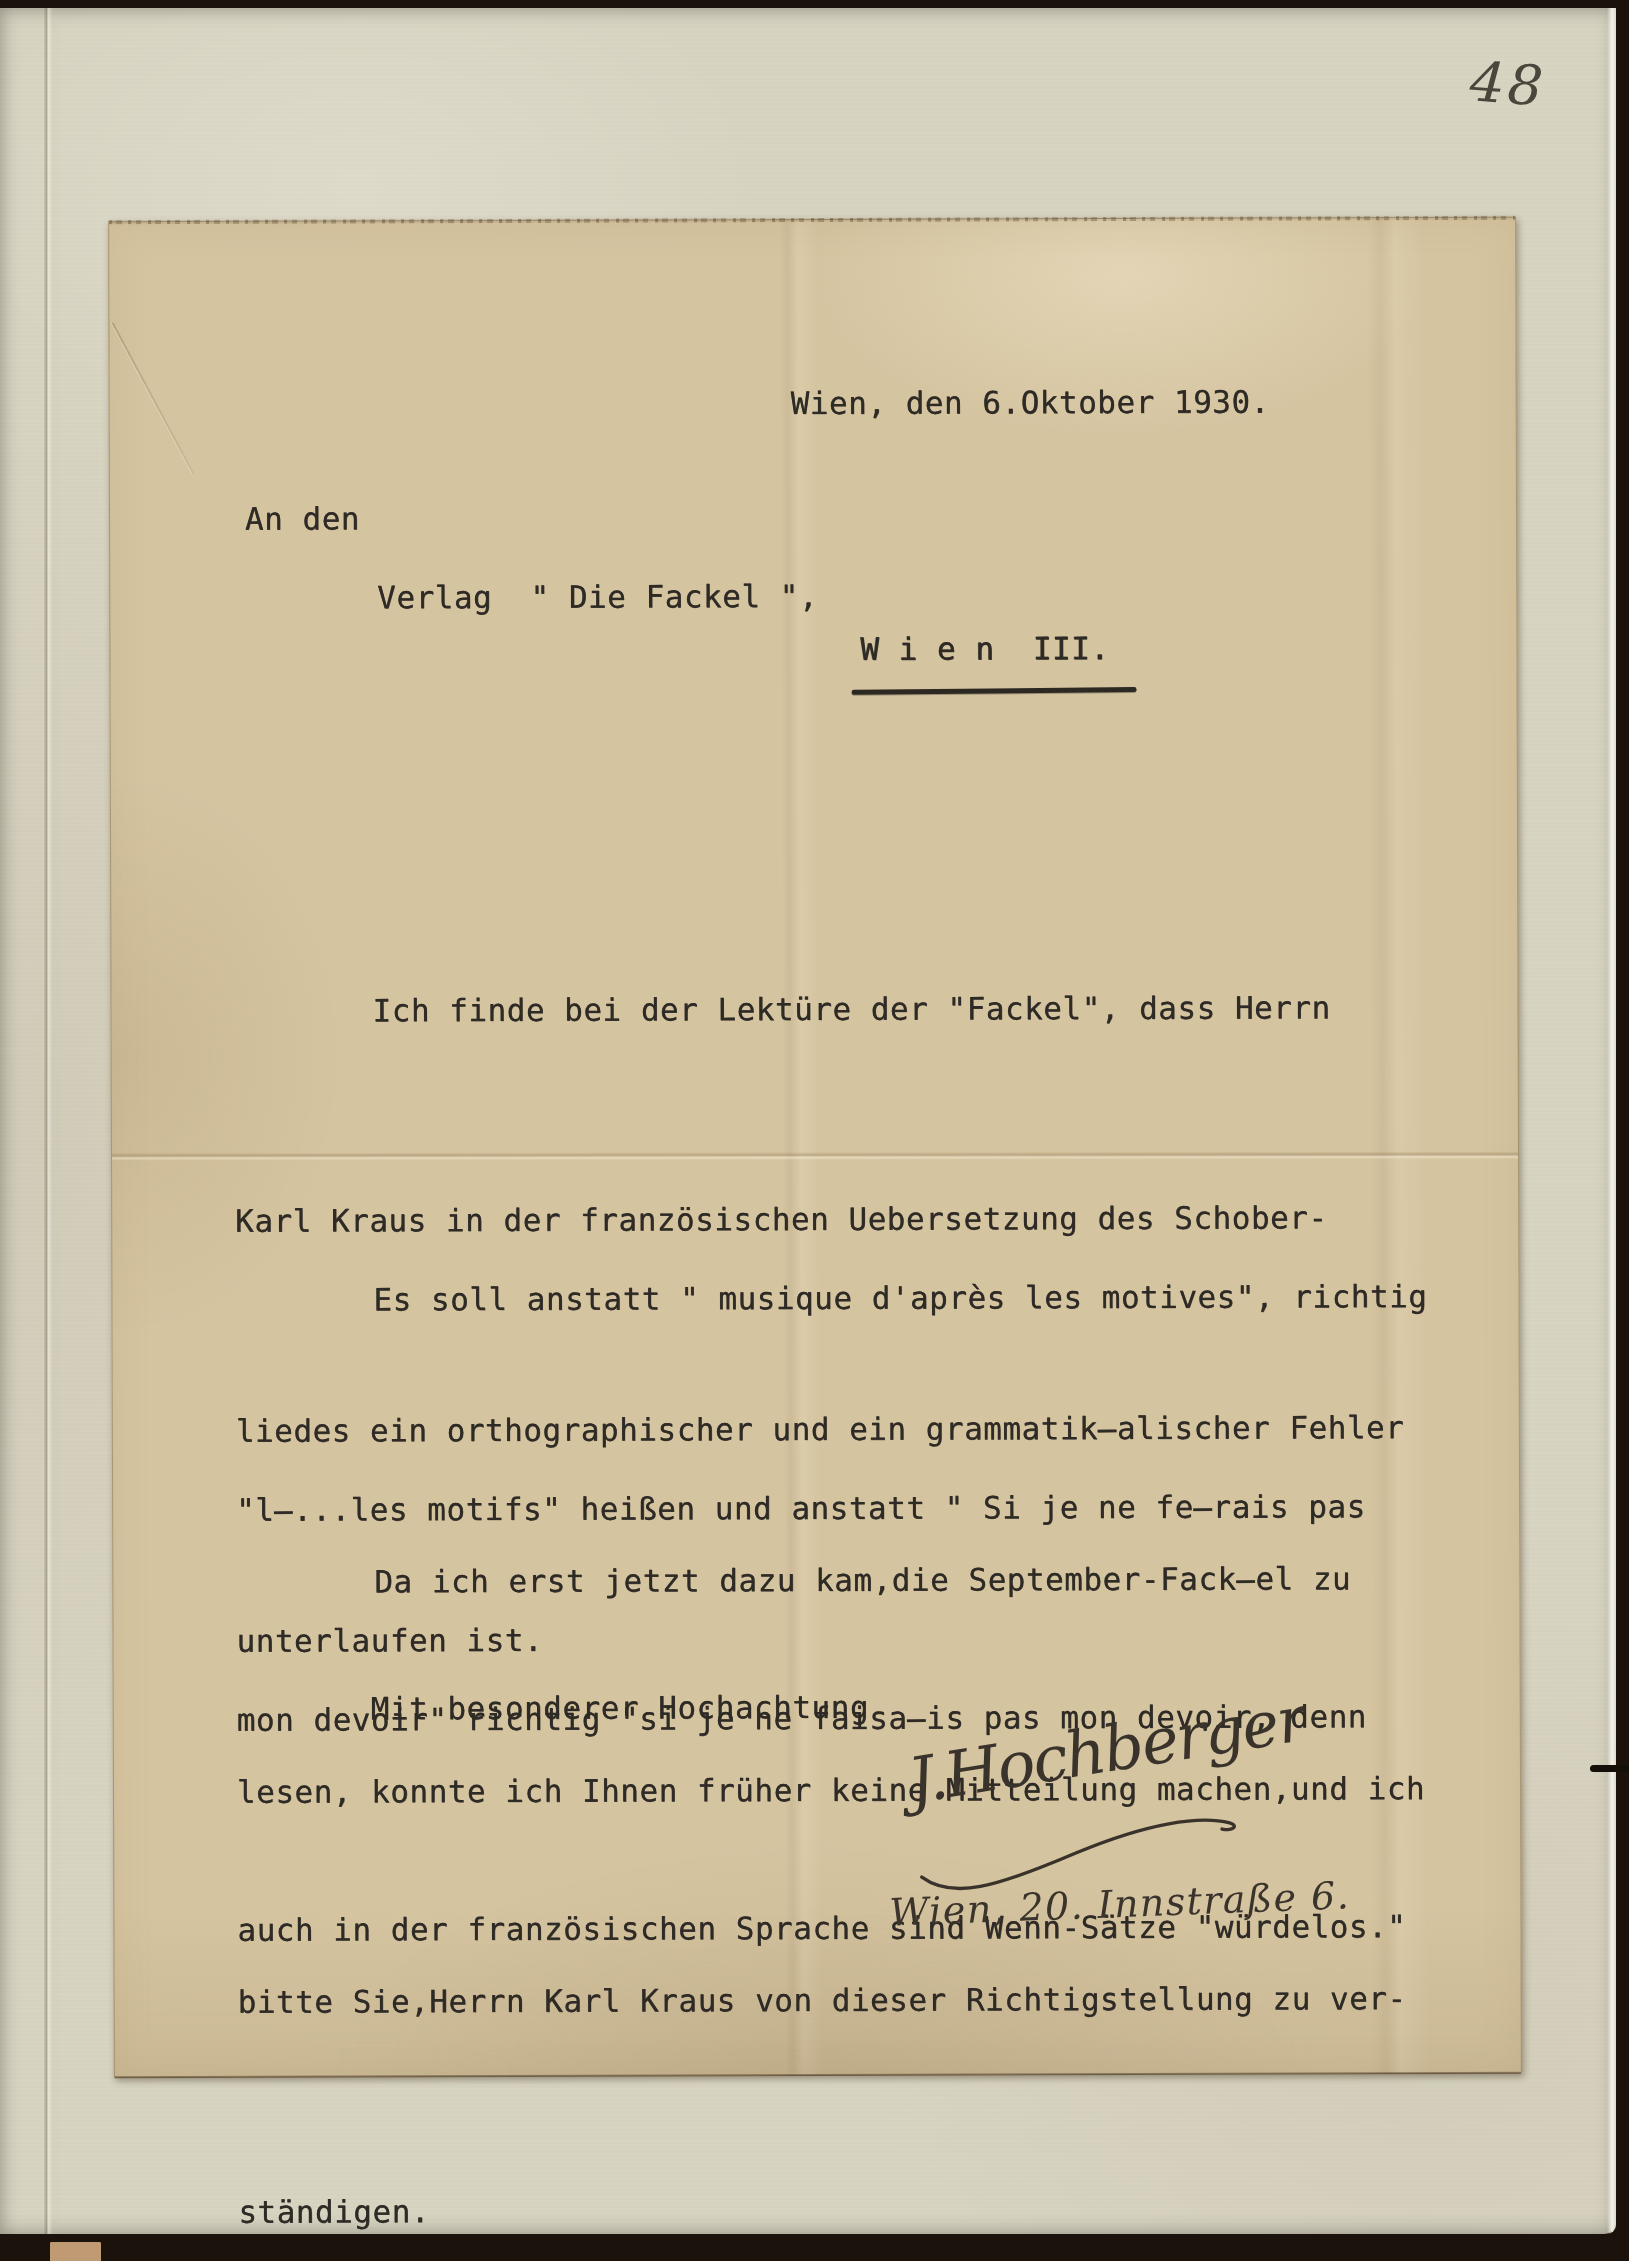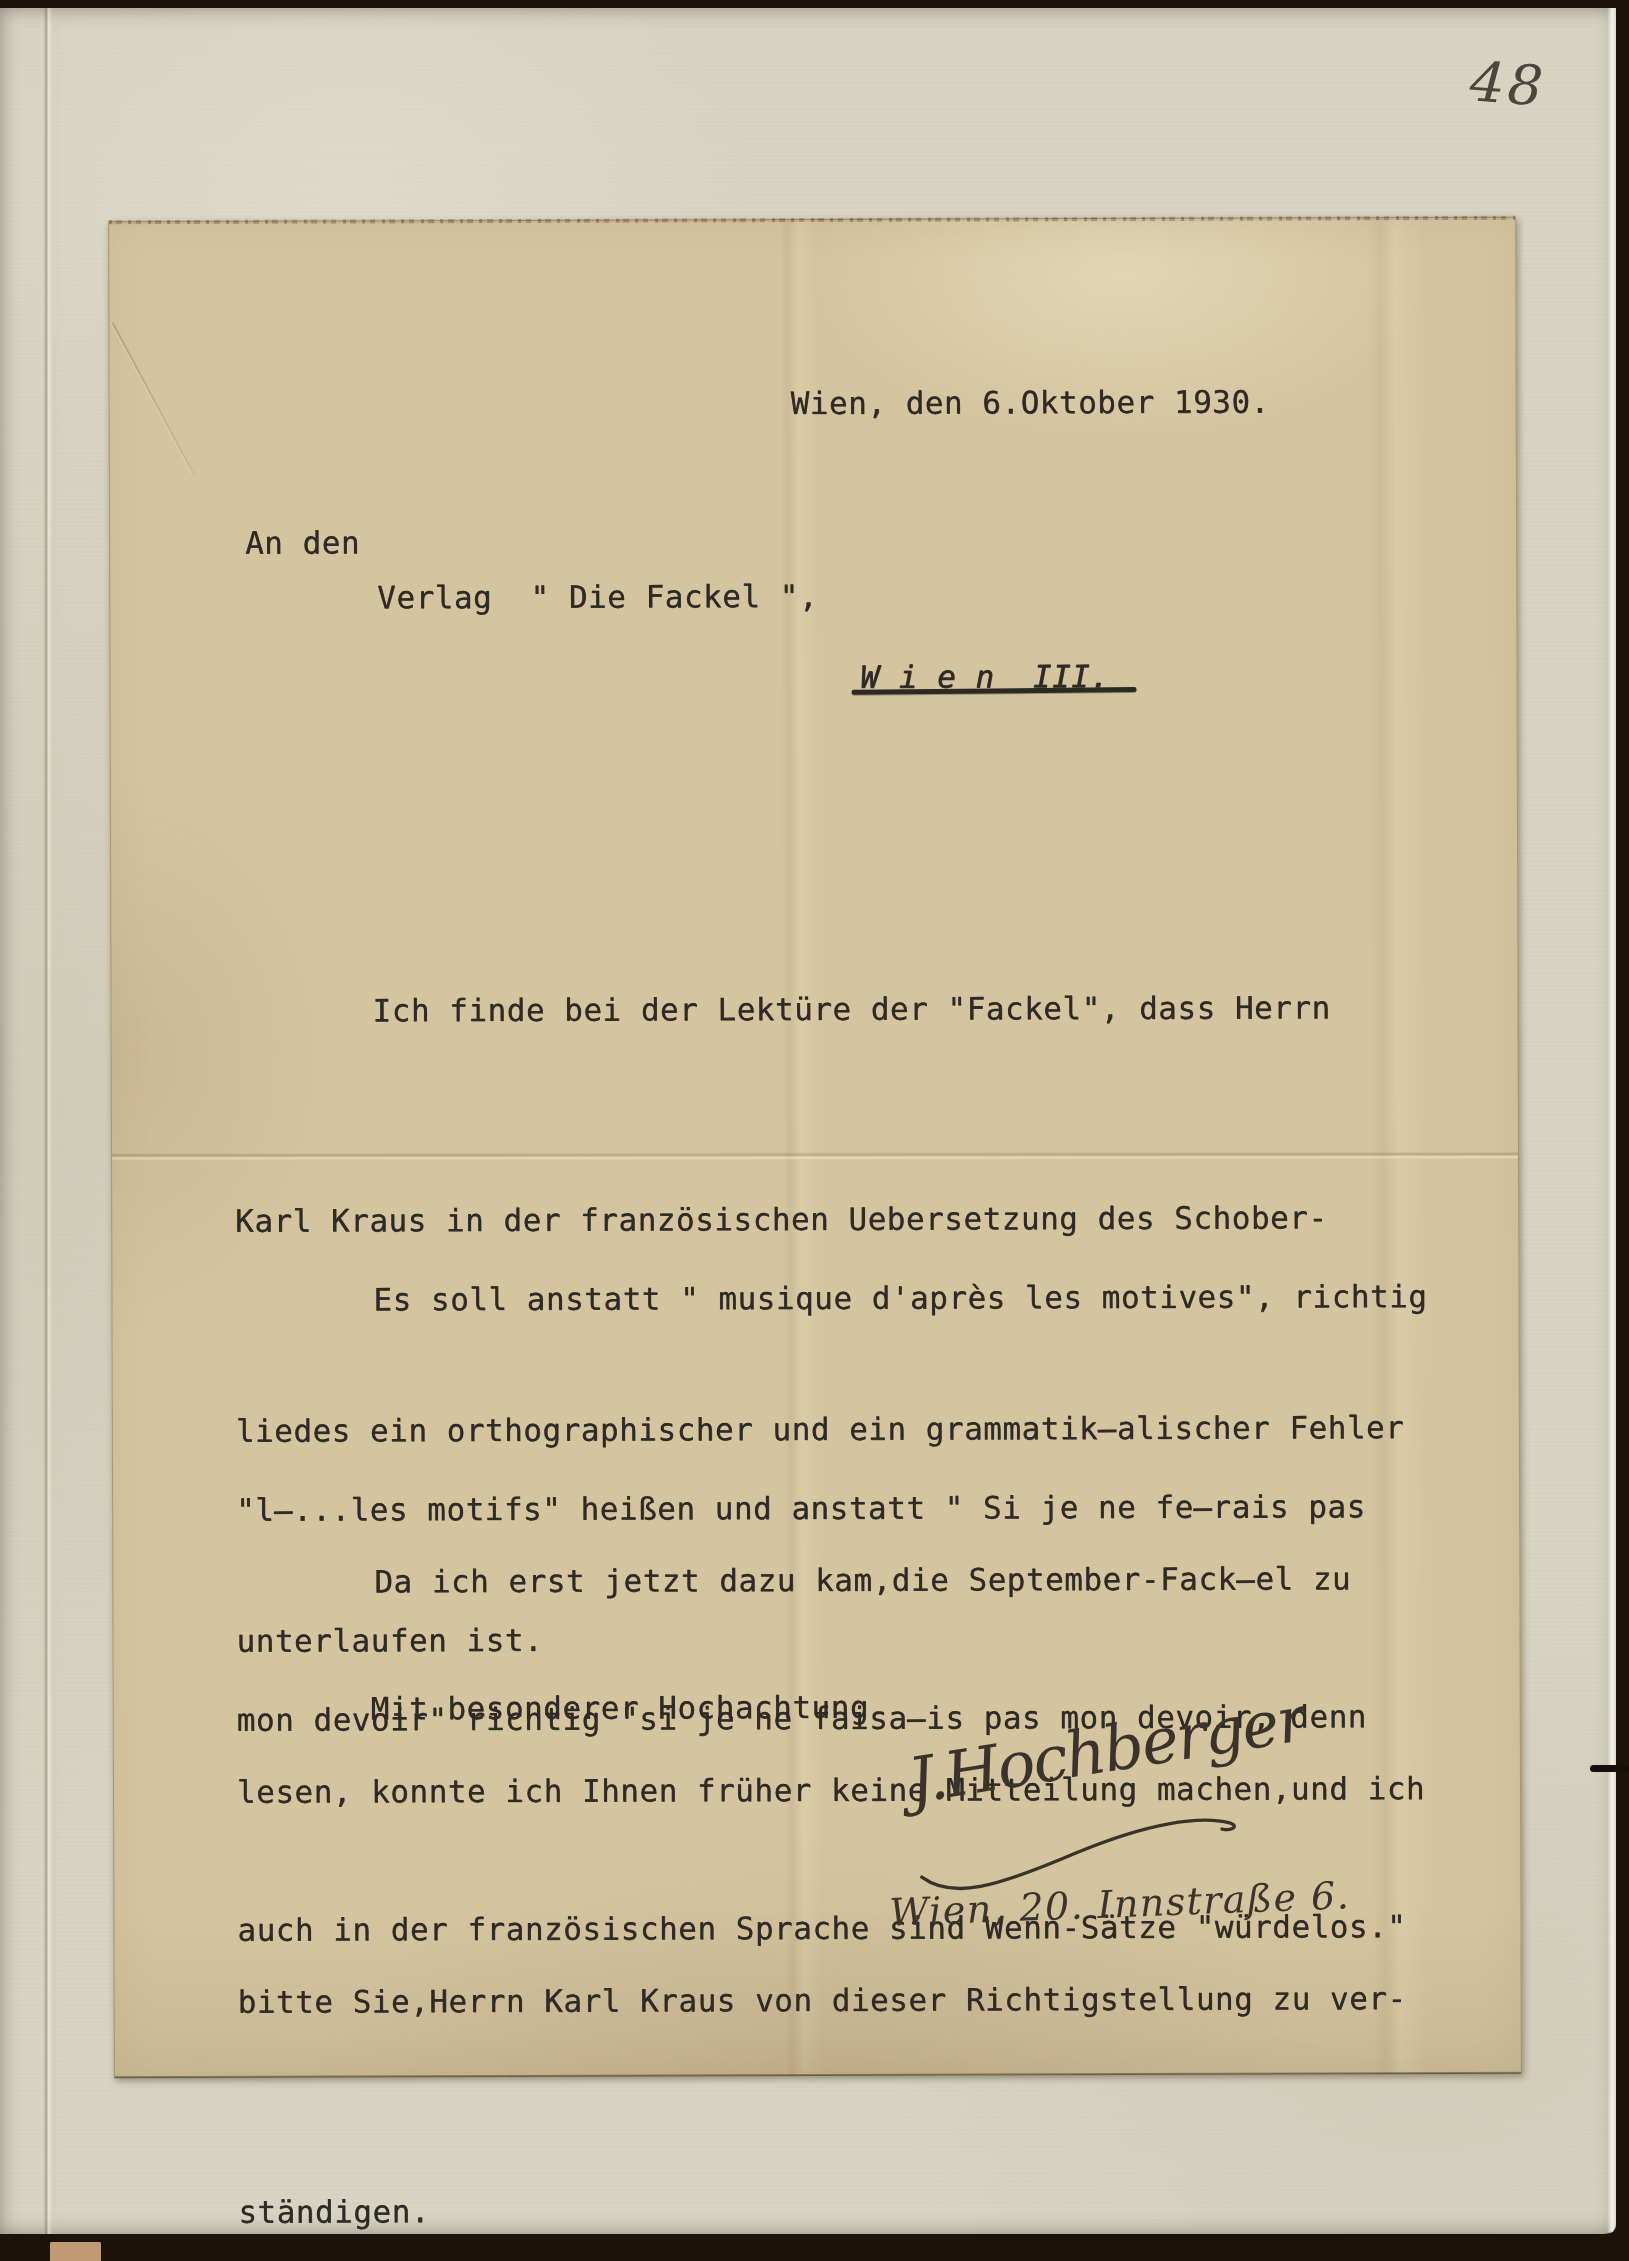--- a/index.html
+++ b/index.html
@@ -150,25 +150,25 @@
   <div class="archive-page">
     <div class="gutter-fold"></div>
     <div class="page-right-edge"></div>
 
     <div class="letter-paper">
       <div class="crease-horizontal"></div>
       <div class="crease-diagonal"></div>
 
       <div class="typed" style="left:681px;top:162px;">Wien, den 6.Oktober 1930.</div>
 
-      <div class="typed" style="left:135px;top:300px;">An den</div>
+      <div class="typed" style="left:135px;top:276px;">An den</div>
 
       <div class="typed" style="left:267px;top:355px;">Verlag  " Die Fackel ",</div>
 
-      <div class="typed doublestruck" style="left:750px;top:436px;font-style:italic;">W i e n  III.</div>
+      <div class="typed doublestruck" style="left:750px;top:408px;">W i e n  III.</div>
       <div class="wien-underline"></div>
 
       <div class="typed-block" style="left:123px;top:614px;">
         <div class="line indent">Ich finde bei der Lektüre der "Fackel", dass Herrn</div>
         <div class="line">Karl Kraus in der französischen Uebersetzung des Schober-</div>
         <div class="line">liedes ein orthographischer und ein grammatik̶alischer Fehler</div>
         <div class="line">unterlaufen ist.</div>
       </div>
 
       <div class="typed-block" style="left:123px;top:903px;">

